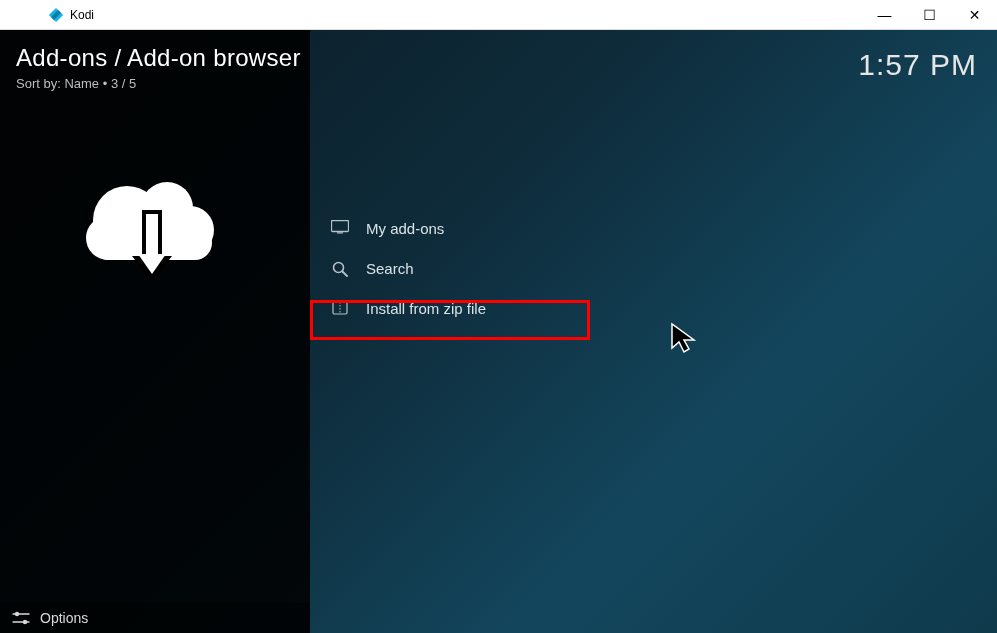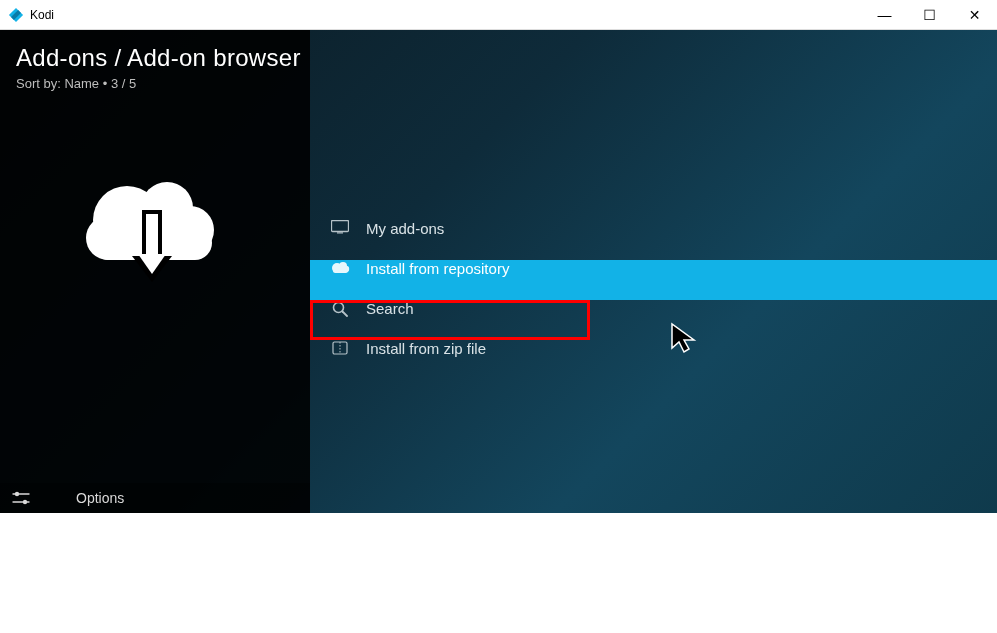--- a/index.html
+++ b/index.html
@@ -1,37 +1,37 @@
 <!DOCTYPE html>
 <html><head>
 <meta charset="utf-8">
 <style>
   * { margin: 0; padding: 0; box-sizing: border-box; }
   html, body { width: 997px; height: 633px; font-family: Arial, Helvetica, sans-serif; overflow: hidden; background:#fff; }
-  .titlebar { height: 30px; background: #fff; display: flex; align-items: center; border-bottom: 1px solid #ddd; }
+  .titlebar { height: 30px; background: #fff; display: flex; align-items: center; border-bottom: 1px solid #ddd; padding-left: 40px; }
   .titlebar .app-icon { width: 16px; height: 16px; margin: 0 6px 0 8px; display:flex; align-items:center; justify-content:center; }
   .titlebar .app-name { font-size: 12px; color: #000; flex: 0 0 auto; }
   .titlebar .spacer { flex: 1 1 auto; }
   .win-btn { width: 45px; height: 30px; display:flex; align-items:center; justify-content:center; font-size: 14px; color:#000; }
 
-  .app-body { position: relative; width: 997px; height: 483px; background: linear-gradient(135deg, #0b1a22 0%, #0e2b3a 40%, #13465d 70%, #0f3a4c 100%); color:#fff; }
+  .app-body { position: relative; width: 997px; height: 603px; background: linear-gradient(135deg, #0b1a22 0%, #0e2b3a 40%, #13465d 70%, #0f3a4c 100%); color:#fff; }
   .left-panel { position:absolute; left:0; top:0; bottom:0; width:310px; background: rgba(0,0,0,0.88); }
   .breadcrumb { position:absolute; left:16px; top:14px; font-size: 24px; font-weight: 300; letter-spacing: 0.3px; }
   .sortline { position:absolute; left:16px; top:46px; font-size: 13px; color: #bdbdbd; text-align: center; }
   .clock { position:absolute; right:20px; top:18px; font-size: 30px; font-weight: 300; color:#e6e6e6; letter-spacing:1px; }
 
   .big-icon { position:absolute; left:72px; top:130px; width:160px; height:160px; }
 
   .menu { position:absolute; left:310px; right:0; top:190px; }
   .menu-row { height:40px; display:flex; align-items:flex-start; padding-left:16px; font-size:15px; color:#d9e2e6; }
   .menu-row .mic { width:28px; display:flex; justify-content:center; align-items:center; margin-right:12px; opacity:0.9; }
   .menu-row.selected { background:#12b2e7; color:#fff; }
   .highlight-frame { position:absolute; left:310px; top:270px; width:280px; height:40px; border:3px solid #ff0000; pointer-events:none; }
 
-  .footer { position:absolute; left:0; bottom:0; height:30px; width:310px; display:flex; align-items:center; padding-left:10px; color:#d9d9d9; font-size:14px; background: rgba(0,0,0,0.3); gap: 36px; }
+  .footer { position:absolute; left:0; bottom:0; height:30px; width:310px; display:flex; align-items:center; padding-left:10px; color:#d9d9d9; font-size:14px; background: rgba(0,0,0,0.3); }
   .footer .fic { width:22px; display:flex; justify-content:center; margin-right:8px; }
 
   .cursor { position:absolute; left:670px; top:292px; width:28px; height:32px; pointer-events:none; }
 </style>
 </head>
 <body>
 
 <div class="titlebar">
   <div class="app-icon">
     <svg viewBox="0 0 16 16" width="16" height="16">
@@ -54,20 +54,21 @@
     </div>
 </div>
 
 <div class="app-body">
   <div class="left-panel"></div>
 
   <div class="breadcrumb">Add-ons / Add-on browser</div>
   <div class="sortline">
     <span>Sort by: </span><span>Name</span><span>  •  </span><span>3 / 5</span>
   </div>
+  <div class="clock">1:57 PM</div>
 
   <div class="big-icon">
     <svg viewBox="0 0 160 160" width="160" height="160">
       <g fill="#ffffff">
         <circle cx="55" cy="60" r="34"></circle>
         <circle cx="95" cy="48" r="26"></circle>
         <circle cx="118" cy="70" r="24"></circle>
         <circle cx="36" cy="78" r="22"></circle>
         <rect x="20" y="66" width="120" height="34" rx="17"></rect>
       </g>
@@ -82,33 +83,20 @@
 
   <div class="menu">
     <div class="menu-row">
       <span class="mic">
         <svg width="18" height="14" viewBox="0 0 18 14">
             <rect x="0.5" y="0.5" width="17" height="11" rx="1" fill="none" stroke="#c8d3d8" stroke-width="1.3"></rect>
             <rect x="6" y="12.3" width="6" height="1.2" fill="#c8d3d8"></rect>
           </svg>
       </span>
       <span>My add-ons</span>
-    </div>
-    <div class="menu-row selected">
-      <span class="mic">
-        <svg width="20" height="14" viewBox="0 0 20 14">
-            <g fill="#ffffff">
-              <circle cx="7" cy="8" r="5"></circle>
-              <circle cx="13" cy="6" r="4"></circle>
-              <circle cx="16" cy="9" r="3.2"></circle>
-              <rect x="3" y="8" width="15" height="5" rx="2.5"></rect>
-            </g>
-          </svg>
-      </span>
-      <span>Install from repository</span>
     </div>
     <div class="menu-row">
       <span class="mic">
         <svg width="18" height="18" viewBox="0 0 18 18">
             <circle cx="7.5" cy="7.5" r="5" fill="none" stroke="#c8d3d8" stroke-width="1.6"></circle>
             <line x1="11.5" y1="11.5" x2="16" y2="16" stroke="#c8d3d8" stroke-width="1.8" stroke-linecap="round"></line>
           </svg>
       </span>
       <span>Search</span>
     </div>

